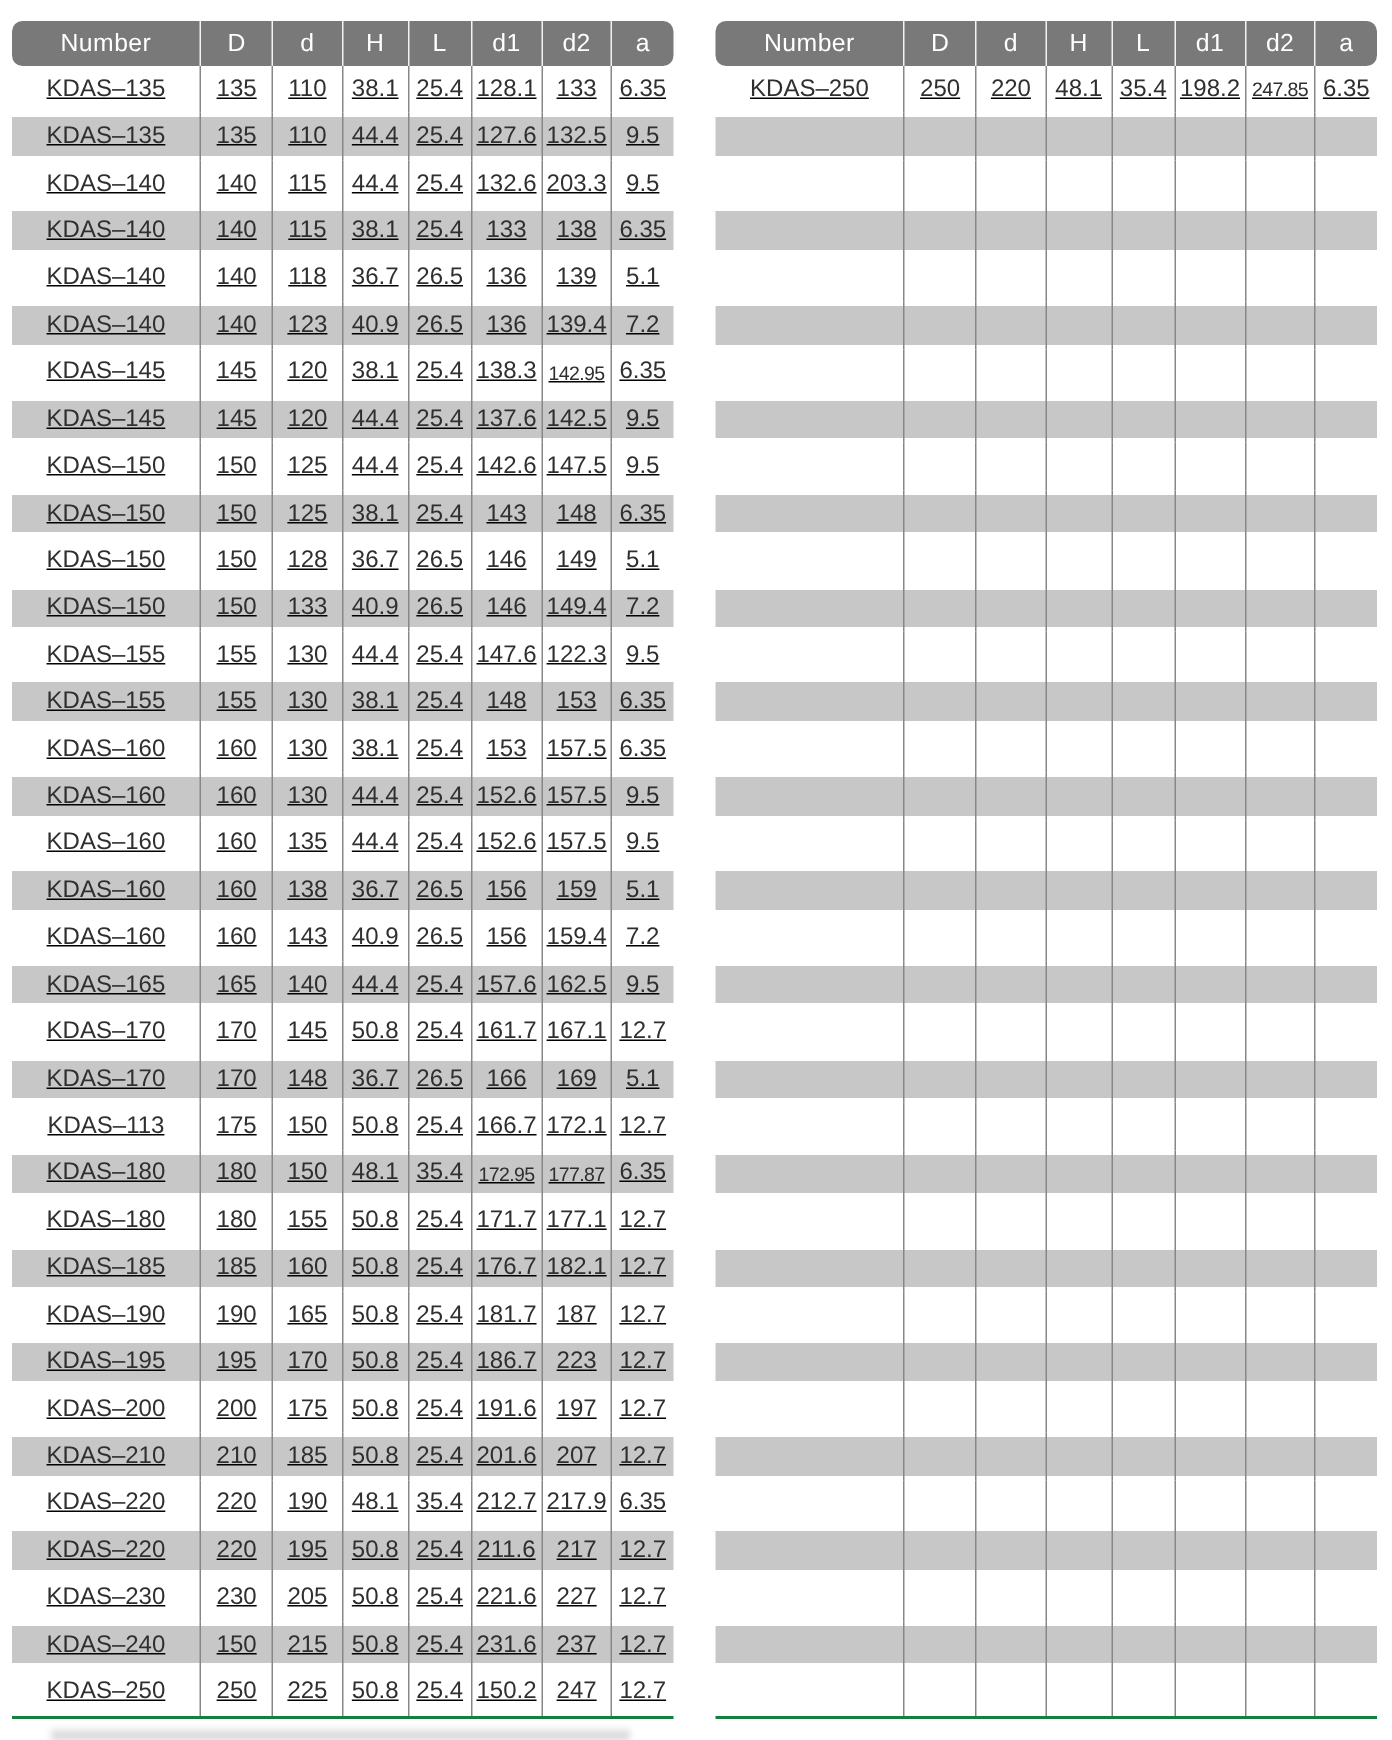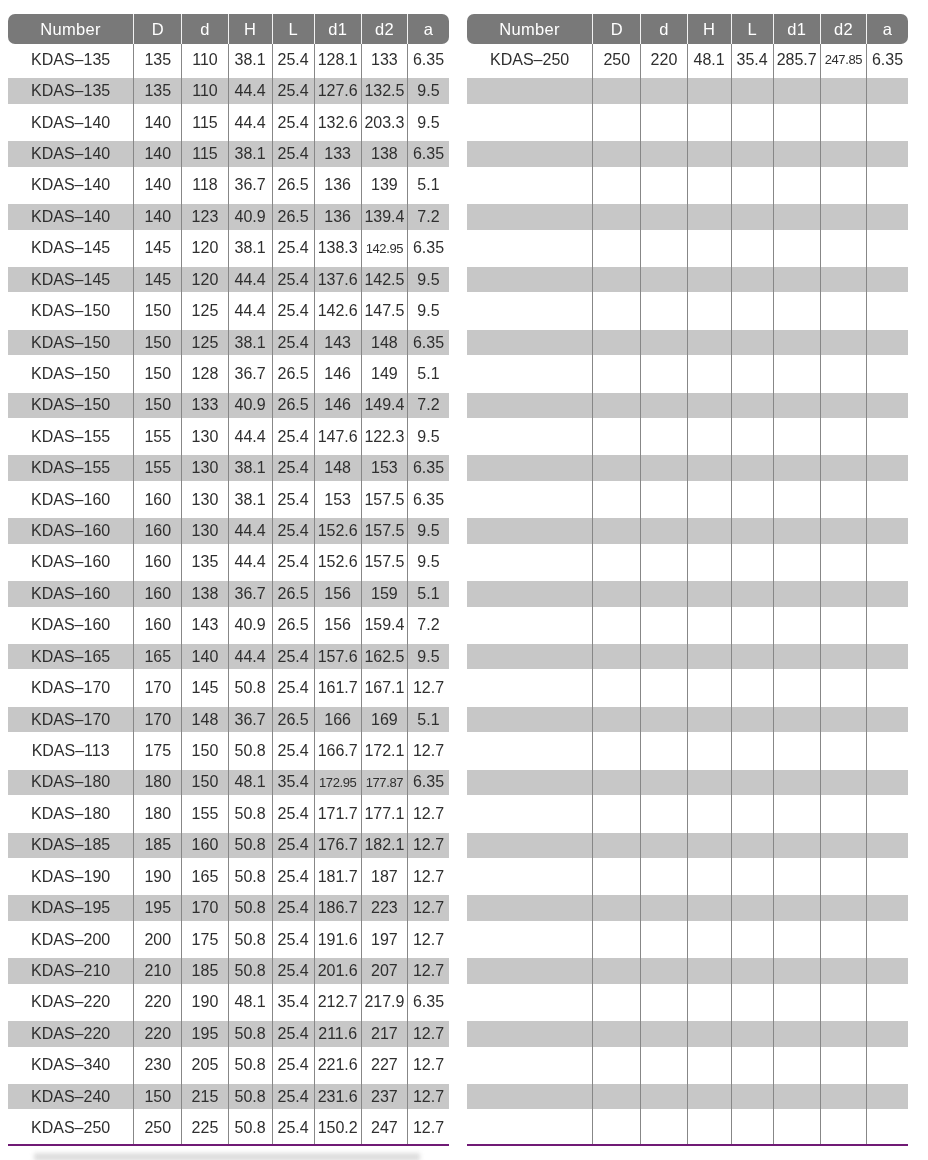--- a/index.html
+++ b/index.html
@@ -8,21 +8,21 @@
     background: #ffffff;
     font-family: "Liberation Sans", sans-serif;
   }
   .page {
     position: relative;
     width: 928px;
     height: 1160px;
     box-sizing: border-box;
     padding: 14px 0 0 8px;
     display: flex;
-    gap: 18px;
+    gap: 28px;
     background: #ffffff;
     overflow: hidden;
   }
   .dtable {
     width: 441px;
     flex: 0 0 441px;
     --cols: 28.4% 10.9% 10.5% 10% 9.5% 10.7% 10.5% 9.5%;
   }
   .thead {
     display: grid;
@@ -37,21 +37,22 @@
     align-items: center;
     justify-content: center;
     font-size: 16.5px;
     letter-spacing: 0.3px;
     height: 100%;
   }
   .hcell + .hcell {
     border-left: 1px solid rgba(255,255,255,0.9);
   }
   .tbody {
-    border-bottom: 2px solid #701a75;
+    border-bottom: 2px solid #15803d;
+    text-decoration: underline;
   }
   .row {
     display: grid;
     grid-template-columns: var(--cols);
     height: 31.4286px;
   }
   .row.striped {
     background: linear-gradient(
       to bottom,
       #ffffff 3px,
@@ -418,21 +419,21 @@
           <div class="cell">KDAS–220</div>
           <div class="cell">220</div>
           <div class="cell">195</div>
           <div class="cell">50.8</div>
           <div class="cell">25.4</div>
           <div class="cell">211.6</div>
           <div class="cell">217</div>
           <div class="cell">12.7</div>
         </div>
         <div class="row">
-          <div class="cell">KDAS–340</div>
+          <div class="cell">KDAS–230</div>
           <div class="cell">230</div>
           <div class="cell">205</div>
           <div class="cell">50.8</div>
           <div class="cell">25.4</div>
           <div class="cell">221.6</div>
           <div class="cell">227</div>
           <div class="cell">12.7</div>
         </div>
         <div class="row striped">
           <div class="cell">KDAS–240</div>
@@ -467,21 +468,21 @@
         <div class="hcell">d2</div>
         <div class="hcell">a</div>
       </div>
     <div class="tbody">
         <div class="row">
           <div class="cell">KDAS–250</div>
           <div class="cell">250</div>
           <div class="cell">220</div>
           <div class="cell">48.1</div>
           <div class="cell">35.4</div>
-          <div class="cell">285.7</div>
+          <div class="cell">198.2</div>
           <div class="cell tight">247.85</div>
           <div class="cell">6.35</div>
         </div>
         <div class="row striped">
           <div class="cell"></div>
           <div class="cell"></div>
           <div class="cell"></div>
           <div class="cell"></div>
           <div class="cell"></div>
           <div class="cell"></div>

